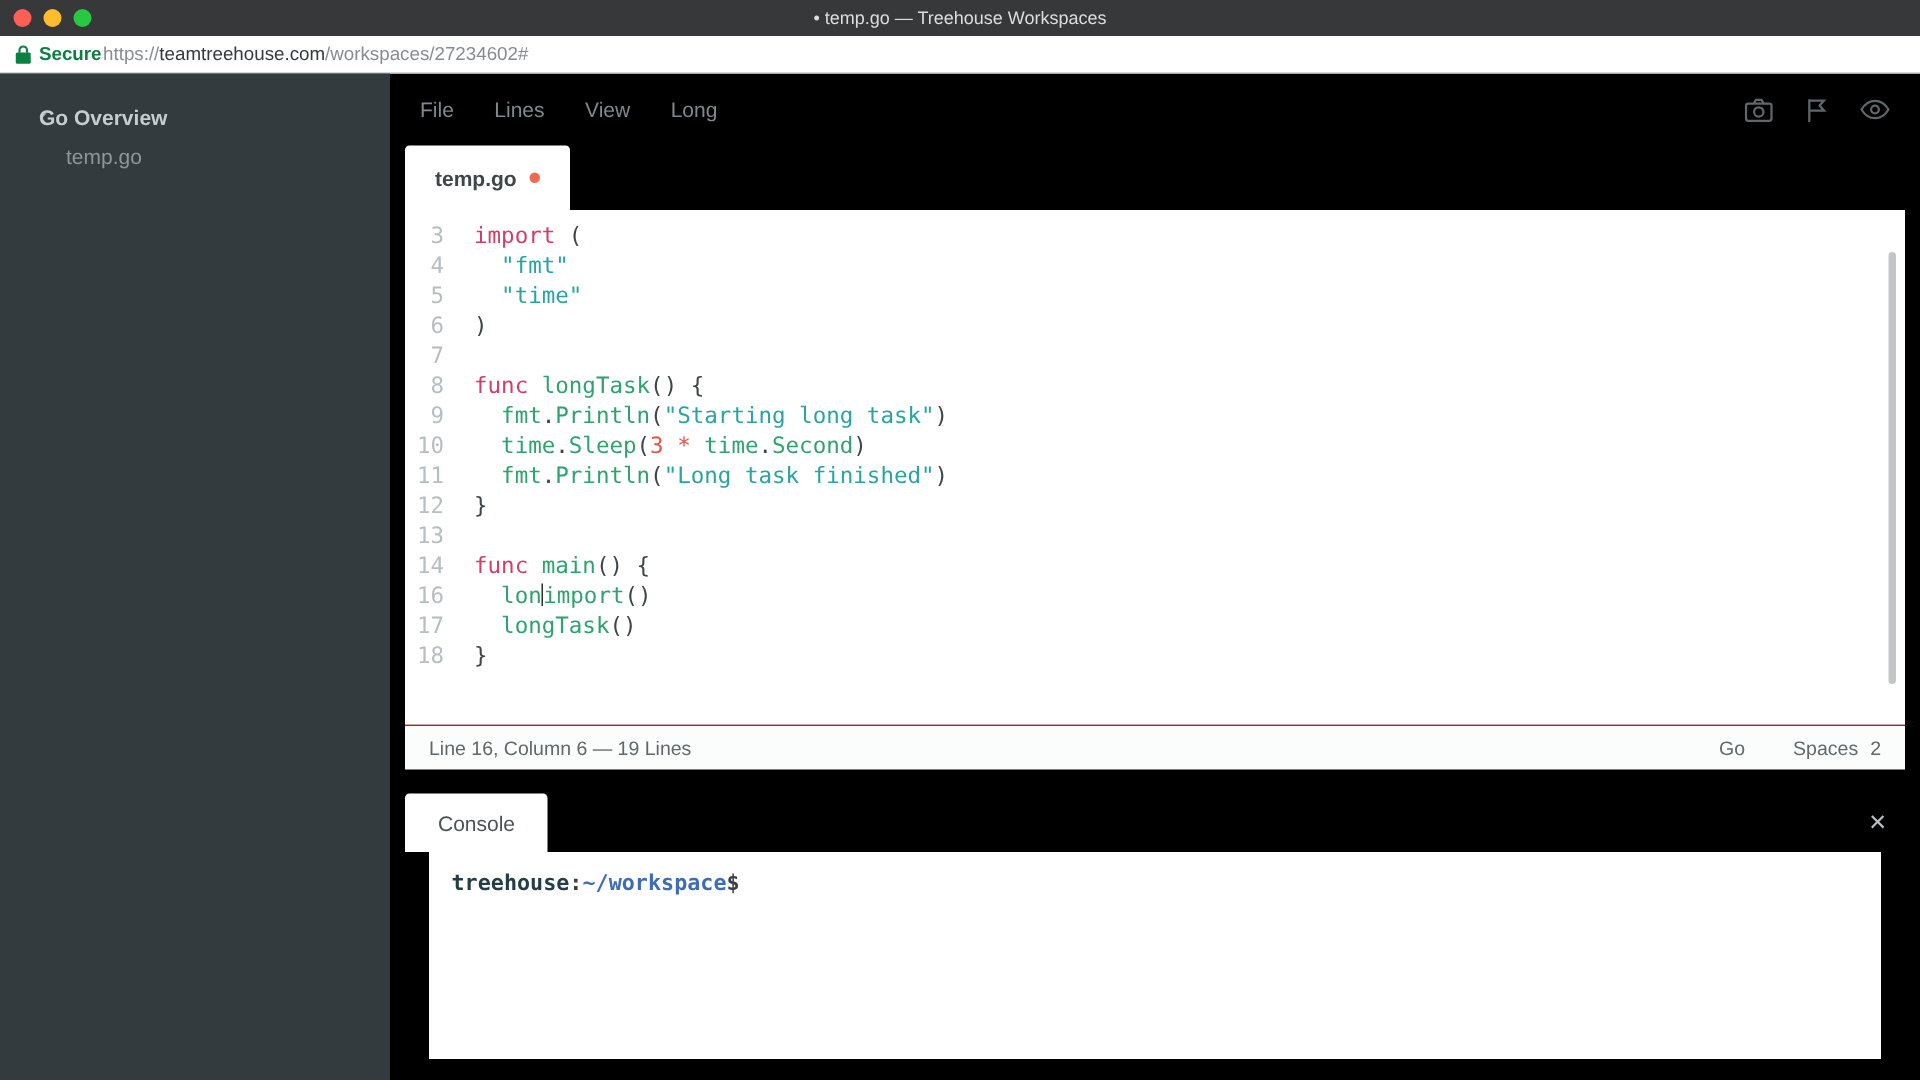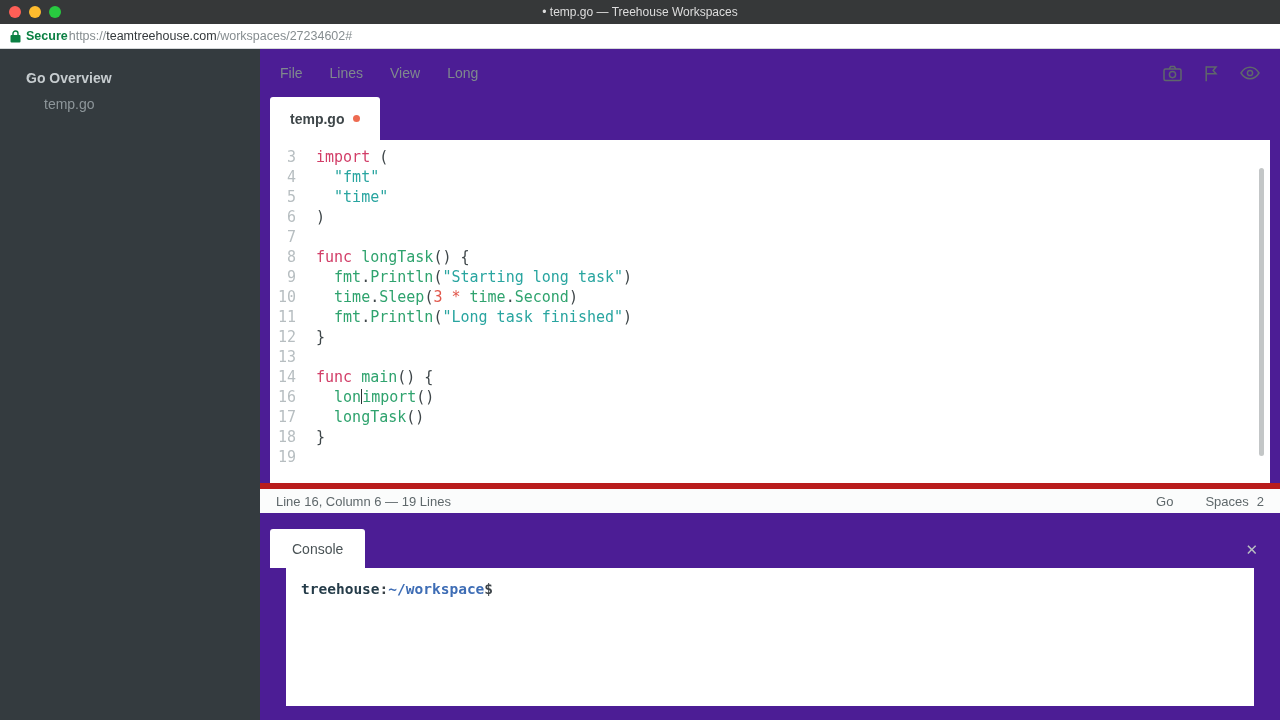--- a/index.html
+++ b/index.html
@@ -1,17 +1,17 @@
 <!DOCTYPE html>
 <html><head>
 <meta charset="utf-8">
 <style>
   * { box-sizing: border-box; }
   body { margin: 0; font-family: "Liberation Sans", sans-serif; background:#edf0f1; }
-  .window { width:1280px; height:720px; position:relative; overflow:hidden; background:#4c1d95; }
+  .window { width:1280px; height:720px; position:relative; overflow:hidden; background:#000000; }
 
   
   .titlebar { height:24px; background:#363839; display:flex; align-items:center; position:relative; }
   .traffic { display:flex; gap:8px; padding-left:9px; position:relative; z-index:2; }
   .light { width:12px; height:12px; border-radius:50%; }
   .light.red { background:#ff5f57; }
   .light.yellow { background:#febc2e; }
   .light.green { background:#28c940; }
   .window-title { position:absolute; left:0; right:0; text-align:center; color:#dddddd; font-size:12px; }
 
@@ -49,21 +49,21 @@
   .tok-kw  { color:#d23e68; }
   .tok-fn  { color:#2fa36e; }
   .tok-id  { color:#2fa36e; }
   .tok-str { color:#29a5a0; }
   .tok-num { color:#e1564a; }
   .tok-op  { color:#e1564a; }
   .tok-pl  { color:#3e4649; }
   .tok-caret { display:inline-block; width:1px; height:15px; background:#2b2f31; vertical-align:-2px; }
   .scroll-thumb { position:absolute; right:6px; top:28px; width:5px; height:288px; background:#c3c6c7; border-radius:3px; cursor:pointer; }
 
-  .statusbar { height:30px; margin:0 0; background:#fbfcfc; border-top:6px solid #b91c1c; display:flex; align-items:center; padding:0 16px; font-size:13px; color:#5f686b; flex:none; }
+  .statusbar { height:30px; margin:0 10px; background:#fbfcfc; border-top:1px solid #b91c1c; display:flex; align-items:center; padding:0 16px; font-size:13px; color:#5f686b; flex:none; }
   .status-left { flex:1; }
   .status-mode { margin-right:32px; cursor:pointer; }
   .status-indent { cursor:pointer; }
   .status-indent .val { margin-left:8px; }
 
   .console-gap { height:16px; flex:none; }
   .console-tabbar { height:39px; margin:0 10px; display:flex; align-items:flex-end; position:relative; flex:none; }
   .console-tab { background:#ffffff; height:39px; display:flex; align-items:center; padding:0 22px; border-radius:3px 3px 0 0; font-size:14px; color:#4a5356; cursor:pointer; }
   .console-close { position:absolute; right:12px; top:50%; transform:translateY(-50%); color:#b9bfc1; font-size:15px; cursor:pointer; line-height:1; }
   .console-body { background:#ffffff; margin:0 26px; height:138px; padding:13px 0 0 15px; font-family:"DejaVu Sans Mono", monospace; font-size:14.5px; font-weight:bold; flex:none; }
@@ -202,24 +202,20 @@
               <span class="line-text"><span class="tok-pl">  </span><span class="tok-fn">lon</span><span class="tok-caret"></span><span class="tok-fn">import</span><span class="tok-pl">()</span></span>
             </div>
             <div class="code-line">
               <span class="line-num">17</span>
               <span class="line-text"><span class="tok-pl">  </span><span class="tok-fn">longTask</span><span class="tok-pl">()</span></span>
             </div>
             <div class="code-line">
               <span class="line-num">18</span>
               <span class="line-text"><span class="tok-pl">}</span></span>
             </div>
-            <div class="code-line">
-              <span class="line-num">19</span>
-              <span class="line-text"></span>
-            </div>
           </div>
         <div class="scroll-thumb"></div>
       </div>
 
       <div class="statusbar">
         <span class="status-left">Line 16, Column 6 — 19 Lines</span>
         <span class="status-mode">Go</span>
         <span class="status-indent">
           <span>Spaces</span><span class="val">2</span>
         </span>

